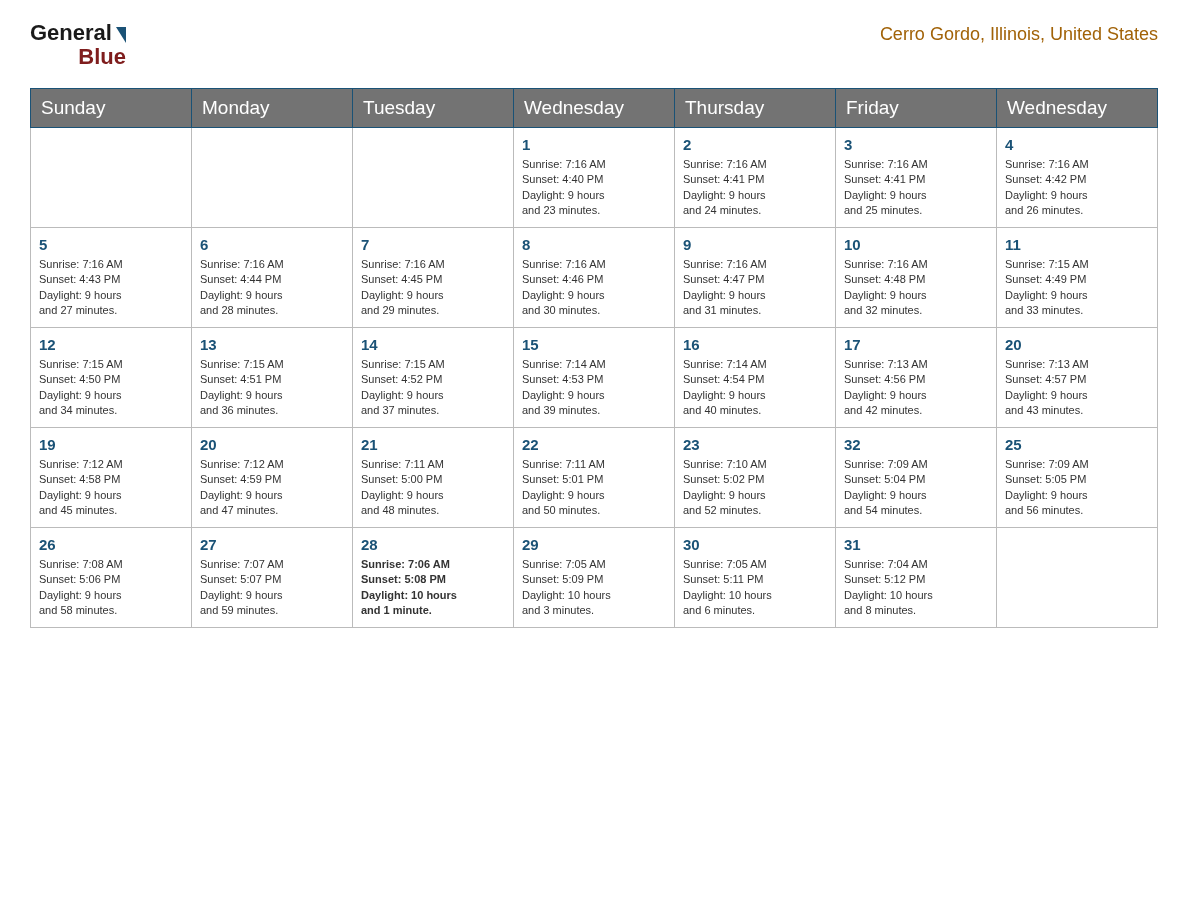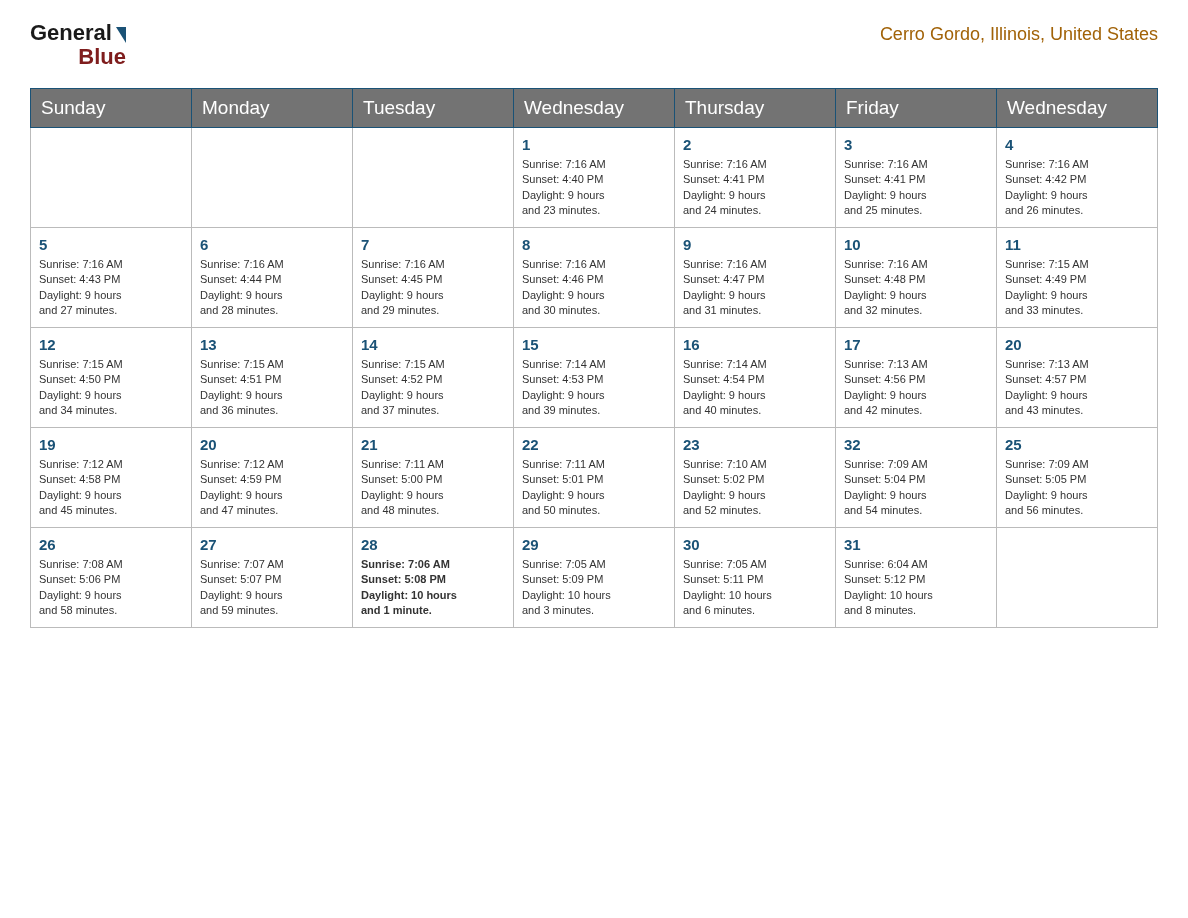--- a/index.html
+++ b/index.html
@@ -344,21 +344,21 @@
         </td>
         <td>
           <span class="day-number">30</span>
           <div class="day-info" style="white-space: pre-line;">Sunrise: 7:05 AM
 Sunset: 5:11 PM
 Daylight: 10 hours
 and 6 minutes.</div>
         </td>
         <td>
           <span class="day-number">31</span>
-          <div class="day-info" style="white-space: pre-line;">Sunrise: 6:04 AM
+          <div class="day-info" style="white-space: pre-line;">Sunrise: 7:04 AM
 Sunset: 5:12 PM
 Daylight: 10 hours
 and 8 minutes.</div>
         </td>
         <td class="empty-cell"></td>
       </tr>
     </tbody>
 </table>
 
 </body></html>

